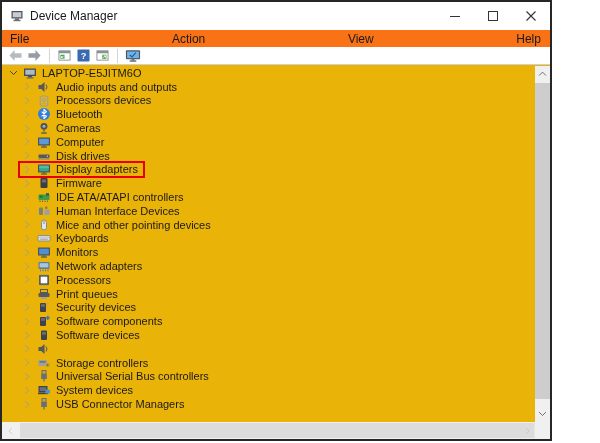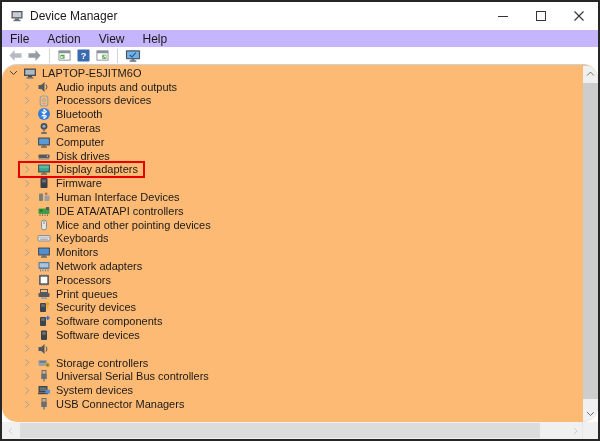--- a/index.html
+++ b/index.html
@@ -1,33 +1,33 @@
 <!DOCTYPE html>
 <html><head>
 <meta charset="utf-8">
 <style>
   html,body{margin:0;padding:0;background:#fff;}
   body{width:600px;height:443px;overflow:hidden;font-family:"Liberation Sans","DejaVu Sans",sans-serif;-webkit-font-smoothing:antialiased;}
-  .window{position:absolute;left:0;top:0;width:600px;height:441px;box-sizing:border-box;border:2px solid #262626;background:#fff;display:flex;flex-direction:column;}
+  .window{position:absolute;left:0;top:0;width:552px;height:441px;box-sizing:border-box;border:2px solid #262626;background:#fff;display:flex;flex-direction:column;}
   
   .titlebar{height:28px;display:flex;align-items:center;background:#fff;flex:0 0 auto;}
   .app-icon{margin-left:8px;display:flex;align-items:center;}
   .title-text{margin-left:6px;font-size:12px;color:#1a1a1a;}
   .tb-spacer{flex:1;}
   .winbtn{width:38px;height:28px;display:flex;align-items:center;justify-content:center;}
   
-  .menubar{height:17px;display:flex;align-items:center;background:#c4b5fd;flex:0 0 auto;}
+  .menubar{height:17px;display:flex;align-items:center;background:#f97316;flex:0 0 auto;justify-content:space-between;}
   .menu-item{font-size:12px;color:#1a1a1a;padding:0 9px;}
   .menu-item:first-child{padding-left:8px;}
   
   .toolbar{height:17px;display:flex;align-items:center;background:#fff;flex:0 0 auto;padding-left:4px;}
   .tool{display:flex;align-items:center;justify-content:center;width:19px;height:16px;}
   .tsep{width:1px;height:14px;background:#d4d4d4;margin:0 5px;}
   
-  .treewrap{flex:1 1 auto;position:relative;border-top:1px solid #d0d0d0;overflow:hidden;background:#fdba74;border-radius:15px;}
+  .treewrap{flex:1 1 auto;position:relative;border-top:1px solid #d0d0d0;overflow:hidden;background:#eab308;}
   .tree{position:absolute;left:0;top:1px;right:15px;bottom:0;overflow:hidden;}
   .row{height:13.8px;display:flex;align-items:center;}
   .rowline{display:inline-flex;align-items:center;height:100%;padding:0 5px 0 2px;}
   .rowline.hl{outline-style:solid;outline-width:2px;outline-offset:0px;}
   .chev{width:10px;display:flex;align-items:center;justify-content:center;flex:0 0 auto;}
   .ticon{width:14px;height:14px;margin-left:5px;display:flex;align-items:center;justify-content:center;flex:0 0 auto;}
   .lbl{margin-left:5px;font-size:11px;color:#1a1a1a;white-space:nowrap;}
   .lvl0 .rowline{margin-left:4px;}
   .lvl1 .rowline{margin-left:18px;}
   
@@ -288,44 +288,44 @@
         </div>
         <div class="row lvl1">
           <span class="rowline">
             <span class="chev">
               <svg width="6" height="9" viewBox="0 0 8 12">
                 <path d="M1.8 1.5 L6.3 6 L1.8 10.5" stroke="#9b9b9b" stroke-width="1.3" fill="none"></path>
               </svg>
             </span>
             <span class="ticon">
               <svg width="14" height="14" viewBox="0 0 14 14">
-                <rect x="2" y="3.5" width="4" height="7.5" rx="1" fill="#7d8274"></rect>
-                <rect x="7.5" y="5.5" width="5" height="5.5" rx="1" fill="#9aa0a6"></rect>
-                <circle cx="9.2" cy="3.8" r="1.3" fill="#b06a4f"></circle>
-              </svg>
-            </span>
-            <span class="lbl">Human Interface Devices</span>
-          </span>
-        </div>
-        <div class="row lvl1">
-          <span class="rowline">
-            <span class="chev">
-              <svg width="6" height="9" viewBox="0 0 8 12">
-                <path d="M1.8 1.5 L6.3 6 L1.8 10.5" stroke="#9b9b9b" stroke-width="1.3" fill="none"></path>
-              </svg>
-            </span>
-            <span class="ticon">
-              <svg width="14" height="14" viewBox="0 0 14 14">
                 <rect x="1.5" y="4.5" width="11" height="5.5" rx="0.8" fill="#3f9e44"></rect>
                 <rect x="2.6" y="5.6" width="3" height="2" fill="#2a6e2e"></rect>
                 <rect x="9" y="3" width="3" height="3" fill="#55595e"></rect>
                 <path d="M3 10.5 v1.5 M5.5 10.5 v1.5 M8 10.5 v1.5 M10.5 10.5 v1.5" stroke="#55595e" stroke-width="0.9"></path>
               </svg>
             </span>
             <span class="lbl">IDE ATA/ATAPI controllers</span>
+          </span>
+        </div>
+        <div class="row lvl1">
+          <span class="rowline">
+            <span class="chev">
+              <svg width="6" height="9" viewBox="0 0 8 12">
+                <path d="M1.8 1.5 L6.3 6 L1.8 10.5" stroke="#9b9b9b" stroke-width="1.3" fill="none"></path>
+              </svg>
+            </span>
+            <span class="ticon">
+              <svg width="14" height="14" viewBox="0 0 14 14">
+                <rect x="2" y="3.5" width="4" height="7.5" rx="1" fill="#7d8274"></rect>
+                <rect x="7.5" y="5.5" width="5" height="5.5" rx="1" fill="#9aa0a6"></rect>
+                <circle cx="9.2" cy="3.8" r="1.3" fill="#b06a4f"></circle>
+              </svg>
+            </span>
+            <span class="lbl">Human Interface Devices</span>
           </span>
         </div>
         <div class="row lvl1">
           <span class="rowline">
             <span class="chev">
               <svg width="6" height="9" viewBox="0 0 8 12">
                 <path d="M1.8 1.5 L6.3 6 L1.8 10.5" stroke="#9b9b9b" stroke-width="1.3" fill="none"></path>
               </svg>
             </span>
             <span class="ticon">

